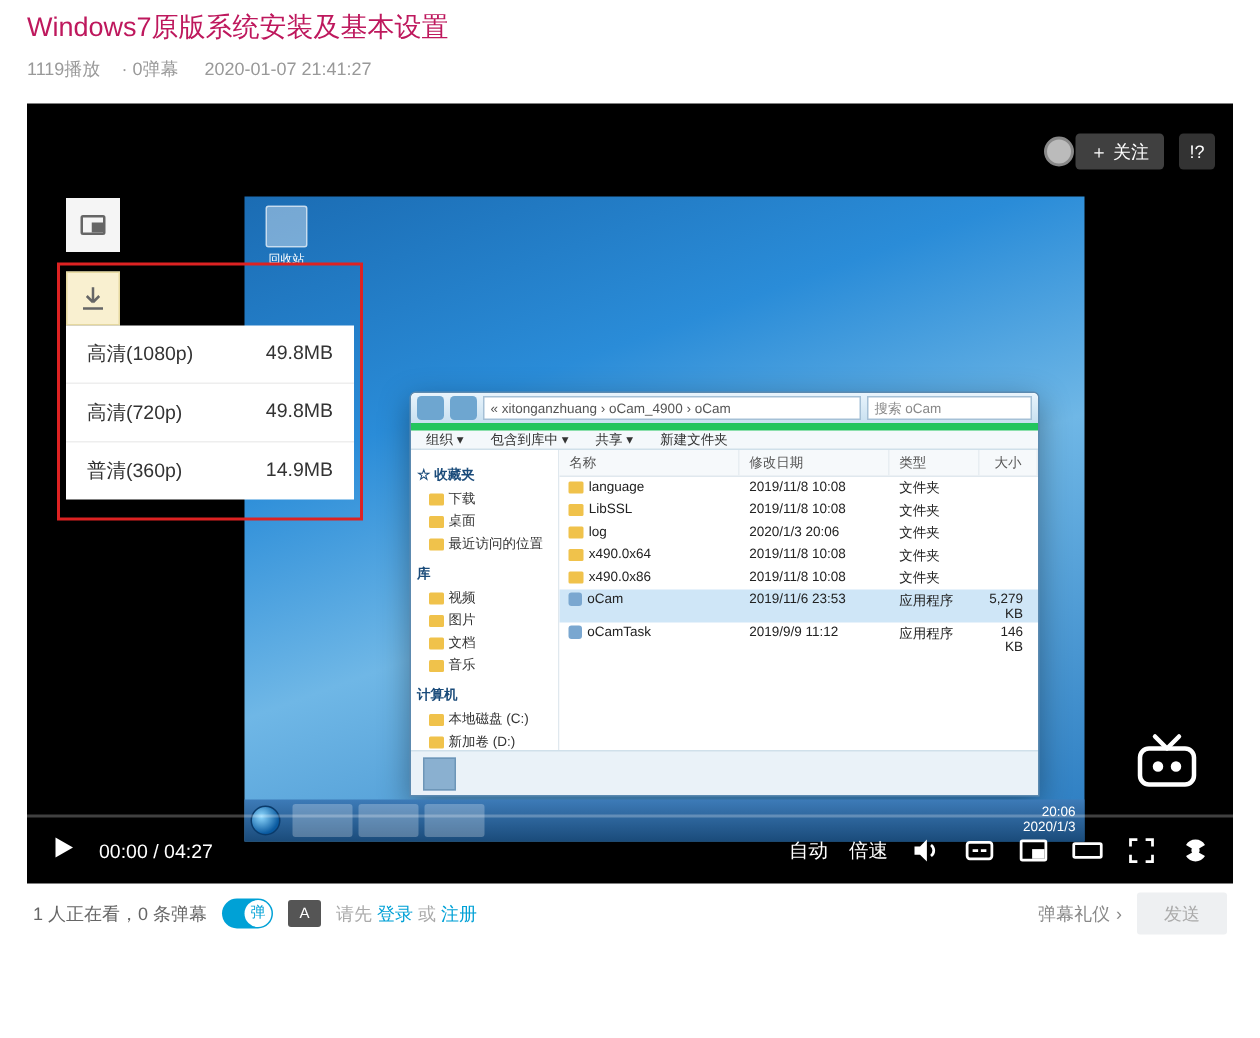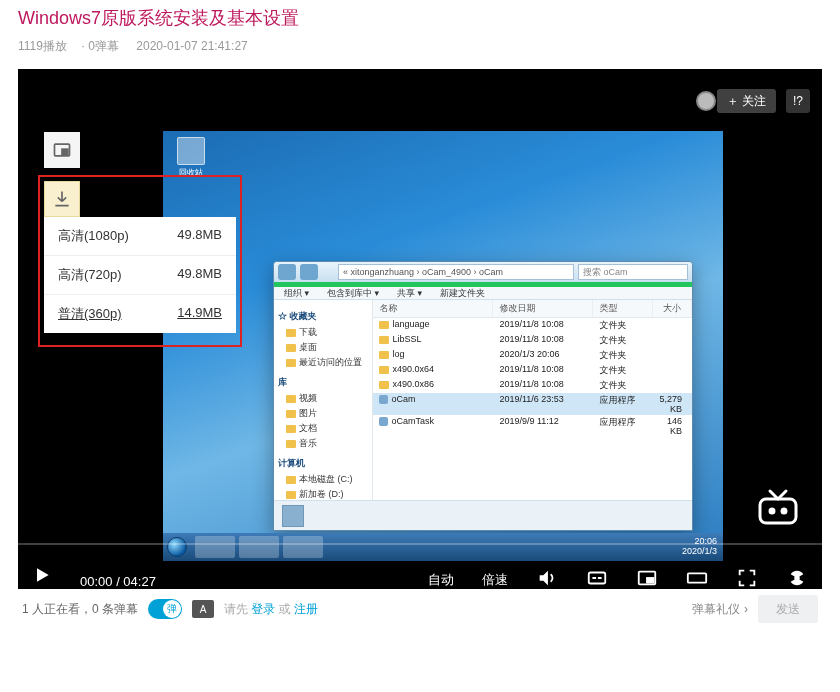--- a/index.html
+++ b/index.html
@@ -29,21 +29,21 @@
   .taskbtn { width:40px; height:22px; background:rgba(255,255,255,.25); border-radius:2px; margin-left:4px; }
   .tray { margin-left:auto; color:#fff; font-size:9px; padding:0 6px; text-align:right; line-height:1.1; }
 
   .explorer {
     position:absolute; left:110px; top:130px; width:420px; height:270px;
     background:#fff; border:1px solid #5c8ab0; border-radius:4px 4px 0 0;
     box-shadow:0 6px 20px rgba(0,0,0,.35); display:flex; flex-direction:column; font-size:9px;
   }
   .titlebar { height:20px; background:linear-gradient(#e9f4fc,#c8e0f0); border-radius:4px 4px 0 0; display:flex; align-items:center; padding:0 4px; gap:4px; }
   .navbtn { width:18px; height:16px; background:#6ea6d0; border-radius:3px; }
-  .addr { flex:1; height:16px; background:#fff; border:1px solid #a5c0d6; padding:0 4px; line-height:14px; color:#555; overflow:hidden; white-space:nowrap;margin-left:16px; }
+  .addr { flex:1; height:16px; background:#fff; border:1px solid #a5c0d6; padding:0 4px; line-height:14px; color:#555; overflow:hidden; white-space:nowrap; }
   .srch { width:110px; height:16px; background:#fff; border:1px solid #a5c0d6; padding:0 4px; line-height:14px; color:#888; }
   .menubar { height:18px; background:#f4f8fb; border-top:5px solid #22c55e; border-bottom:1px solid #d0e0ea; display:flex; align-items:center; gap:18px; padding:0 10px; color:#333; }
   .body { flex:1; display:flex; overflow:hidden; }
   .nav { width:100px; background:#fff; border-right:1px solid #e0e8ee; padding:4px 2px; }
   .navh { color:#1a4b7a; font-weight:bold; margin:6px 2px 2px; }
   .navi { display:flex; align-items:center; gap:3px; padding:1px 2px 1px 10px; color:#333; }
   .navi .fi { width:10px; height:8px; background:#f0c24b; border-radius:1px; }
   .list { flex:1; background:#fff; }
   .lhdr { display:flex; background:#f6f9fb; border-bottom:1px solid #e0e8ee; color:#555; }
   .lhdr div { padding:2px 6px; border-right:1px solid #e8eef2; }
@@ -61,25 +61,25 @@
   .follow { position:absolute; right:46px; top:20px; height:24px; padding:0 10px; background:#404040; color:#fff; font-size:12px; border-radius:3px; display:flex; align-items:center; }
   .help { position:absolute; right:12px; top:20px; width:24px; height:24px; background:#333; color:#fff; font-size:12px; border-radius:3px; display:flex; align-items:center; justify-content:center; }
 
   .pip { position:absolute; left:26px; top:63px; width:36px; height:36px; background:#f5f5f5; display:flex; align-items:center; justify-content:center; }
   .pip svg, .dl svg { width:20px; height:20px; }
 
   .dl { position:absolute; left:26px; top:112px; width:36px; height:36px; background:#f9f0d0; display:flex; align-items:center; justify-content:center; border:1px solid #e6d9a0; }
 
   .dlmenu { position:absolute; left:26px; top:148px; width:192px; background:#fff; }
   .dlrow { display:flex; justify-content:space-between; padding:10px 14px; font-size:13px; color:#333; border-bottom:1px solid #eee; }
-  .dlrow:last-child { border-bottom:none;text-decoration:underline; }
+  .dlrow:last-child { border-bottom:none; }
 
   .redbox { position:absolute; left:20px; top:106px; width:204px; height:172px; border:2px solid #d22; pointer-events:none; }
 
-  .ctrls { position:absolute; left:0; right:0; bottom:0; height:44px; display:flex; align-items:flex-end; color:#fff; padding:0 14px; gap:28px; }
+  .ctrls { position:absolute; left:0; right:0; bottom:0; height:44px; display:flex; align-items:center; color:#fff; padding:0 14px; gap:14px; }
   .progress { position:absolute; left:0; right:0; bottom:44px; height:2px; background:rgba(255,255,255,.25); }
   .ctrls .play svg { width:20px; height:20px; }
   .ctrls .time { font-size:13px; }
   .spacer { flex:1; }
   .rctl { font-size:13px; cursor:pointer; }
   .ribtn svg { width:22px; height:22px; display:block; }
 
   
   .dmbar { display:flex; align-items:center; height:40px; gap:10px; padding:0 4px; font-size:12px; color:#666; }
   .pill { width:34px; height:20px; background:#00a1d6; border-radius:10px; position:relative; }

